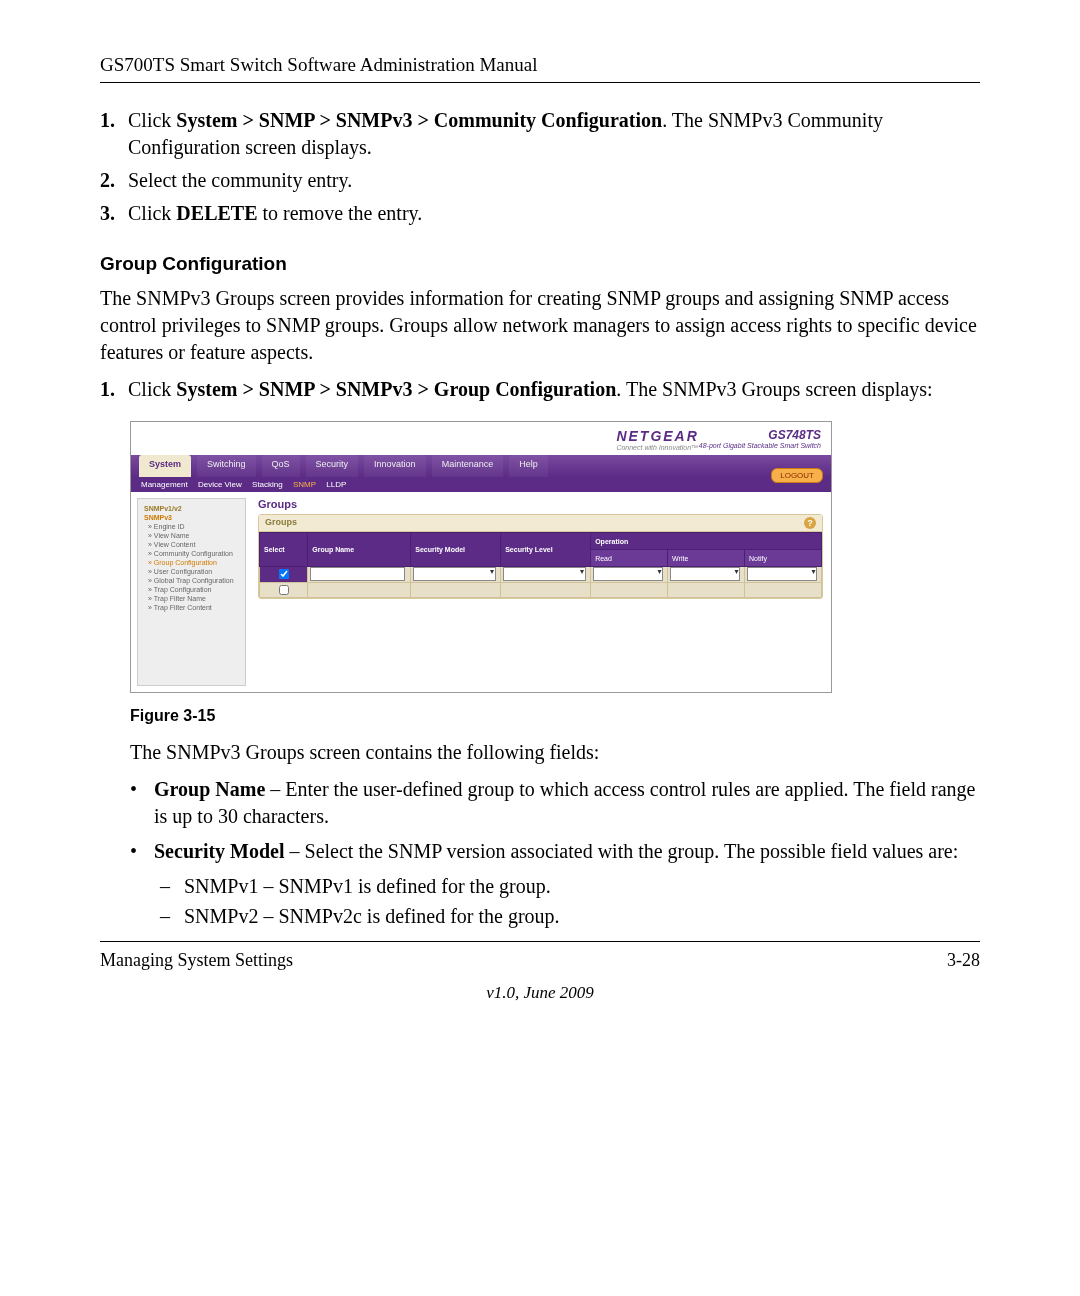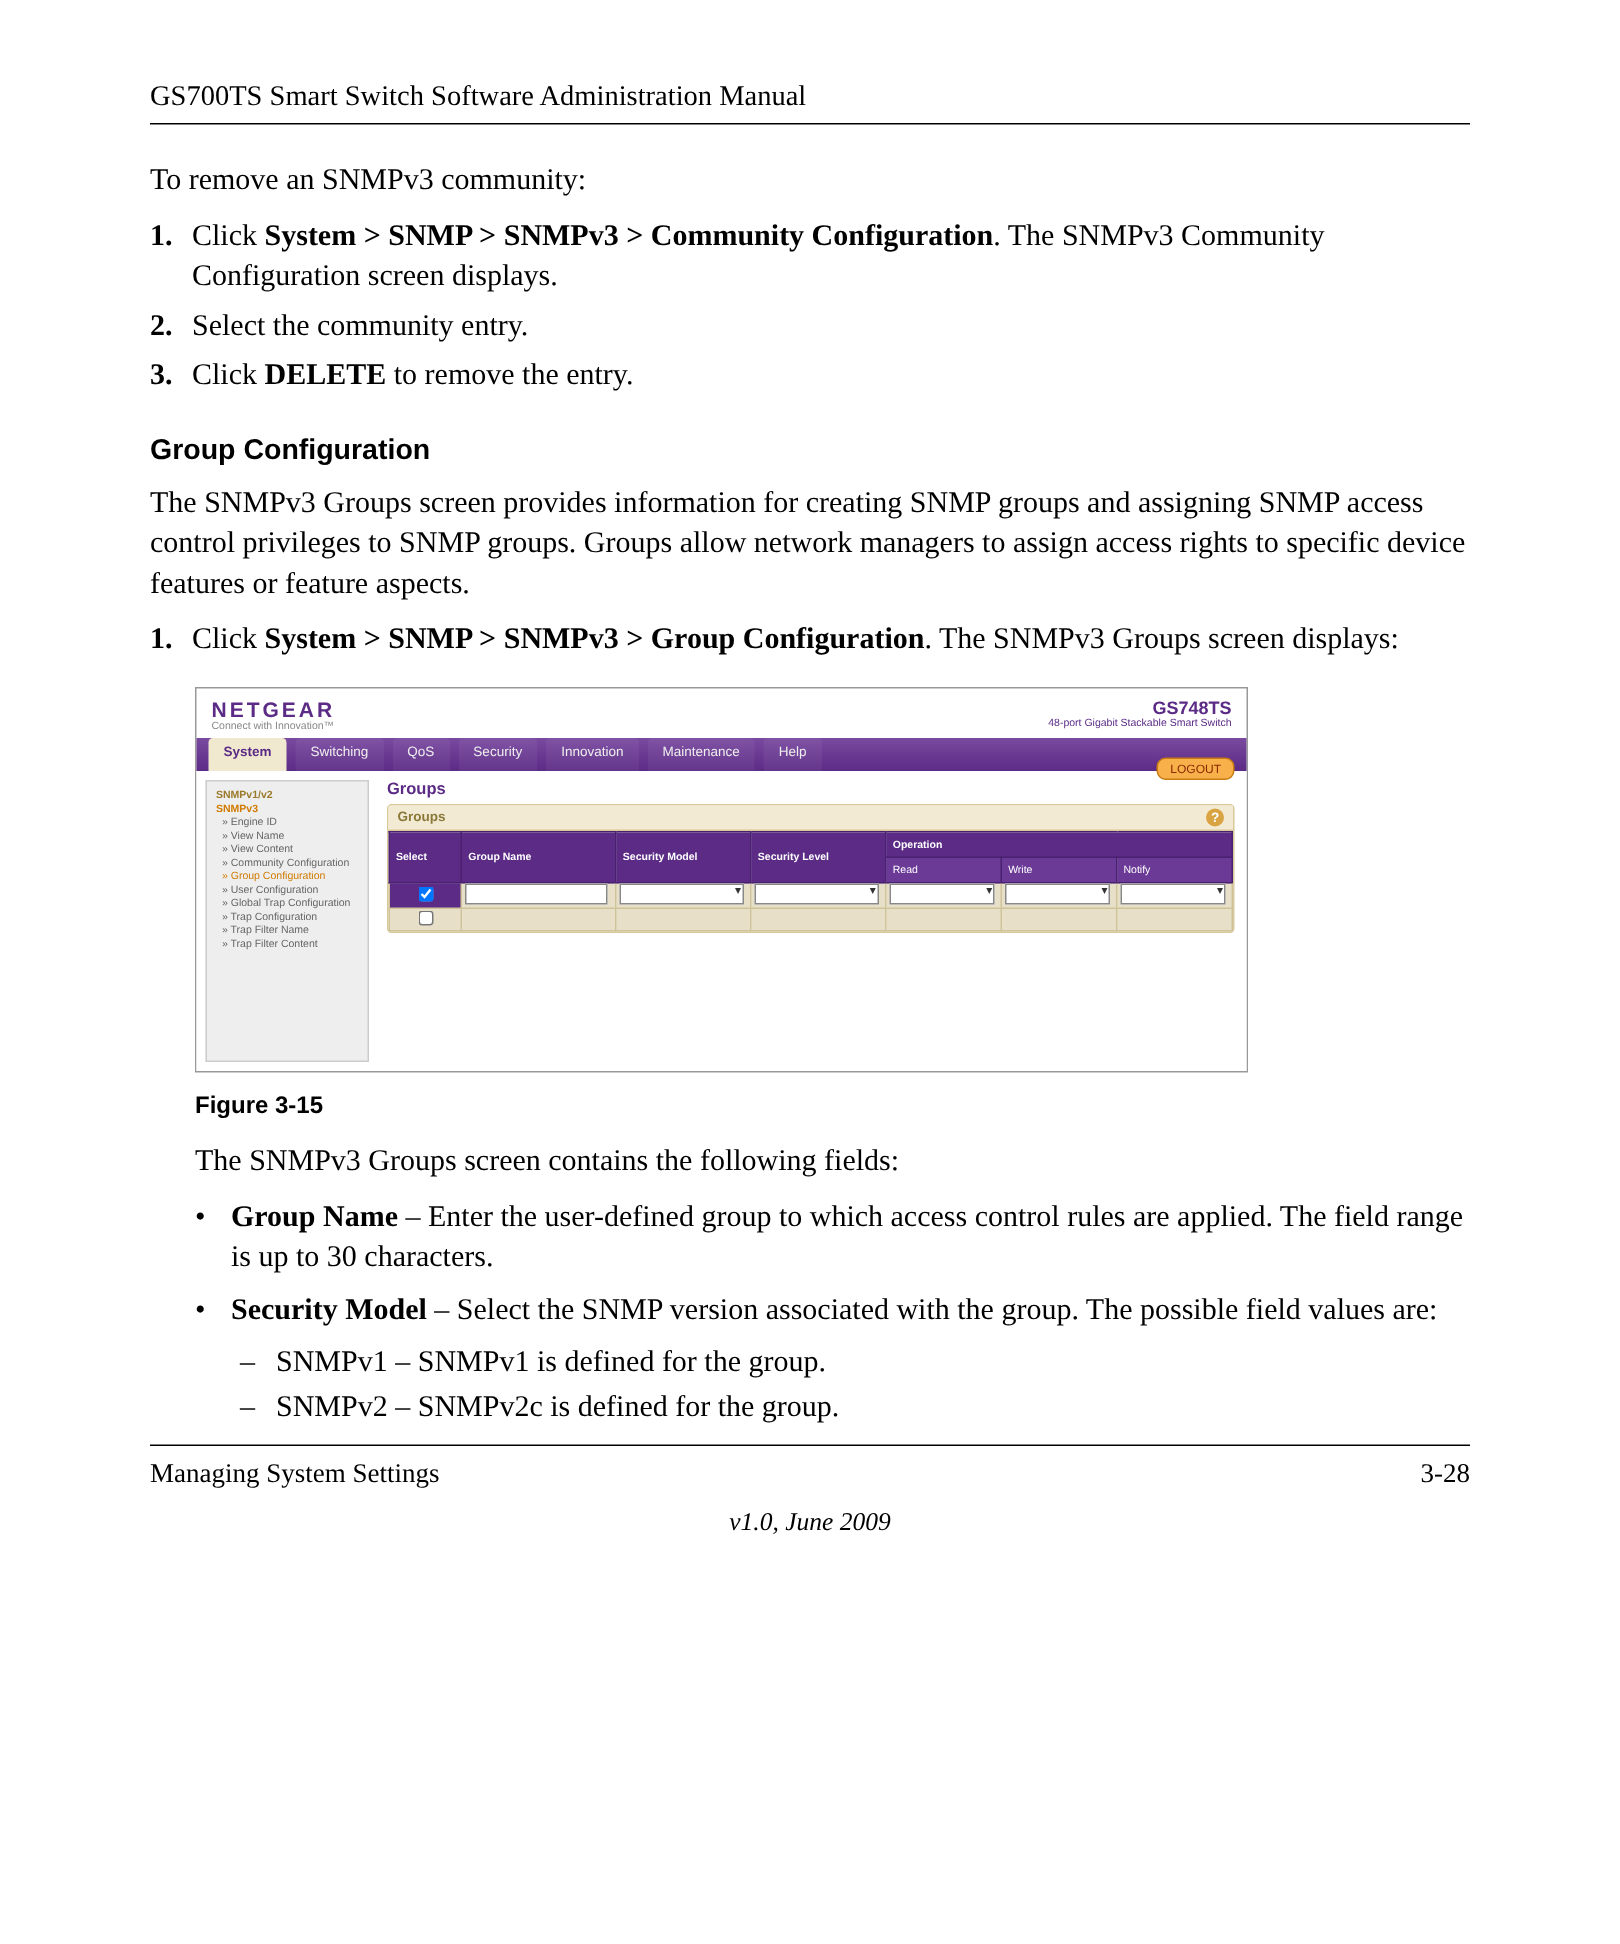--- a/index.html
+++ b/index.html
@@ -66,23 +66,24 @@
   .mock {
     width: 700px;
     border: 1px solid #999;
     background: #fff;
     font-family: Verdana, Arial, sans-serif;
     font-size: 9px;
     color: #333;
   }
   .mock-top {
     display: flex;
-    justify-content: space-between;
+    justify-content: flex-end;
     align-items: flex-start;
     padding: 6px 10px 4px 10px;
+    font-style: italic;
   }
   .mock-logo {
     color: #5b2b86;
     font-weight: bold;
     letter-spacing: 2px;
     font-size: 14px;
   }
   .mock-tag {
     color: #888;
     font-size: 7px;
@@ -282,21 +283,20 @@
     margin-top: 12px;
   }
 </style>
 </head>
 <body>
 
 <div class="page">
   <div class="header-title">GS700TS Smart Switch Software Administration Manual</div>
   <hr class="hr-top">
 
-  <p class="para">To remove an SNMPv3 community:</p>
 
   <ol class="numbered">
     <li>
       <span class="num">1.</span>
       <span>Click </span><span class="bold">System &gt; SNMP &gt; SNMPv3 &gt; Community Configuration</span><span>. The SNMPv3 Community Configuration screen displays.</span>
     </li>
     <li>
       <span class="num">2.</span>
       <span>Select the community entry.</span>
     </li>
@@ -330,20 +330,27 @@
       </div>
       <div class="tabrow">
         <div class="tab active">System</div>
         <div class="tab">Switching</div>
         <div class="tab">QoS</div>
         <div class="tab">Security</div>
         <div class="tab">Innovation</div>
         <div class="tab">Maintenance</div>
         <div class="tab">Help</div>
         <div class="logout">LOGOUT</div>
+      </div>
+      <div class="subtab">
+        <span>Management</span>
+        <span>Device View</span>
+        <span>Stacking</span>
+        <span class="hot">SNMP</span>
+        <span>LLDP</span>
       </div>
       <div class="mock-body">
         <div class="sidebar">
           <div class="cat">SNMPv1/v2</div>
           <div class="cat hot">SNMPv3</div>
           <div class="item">» <span>Engine ID</span></div>
           <div class="item">» <span>View Name</span></div>
           <div class="item">» <span>View Content</span></div>
           <div class="item">» <span>Community Configuration</span></div>
           <div class="item hot">» <span>Group Configuration</span></div>

